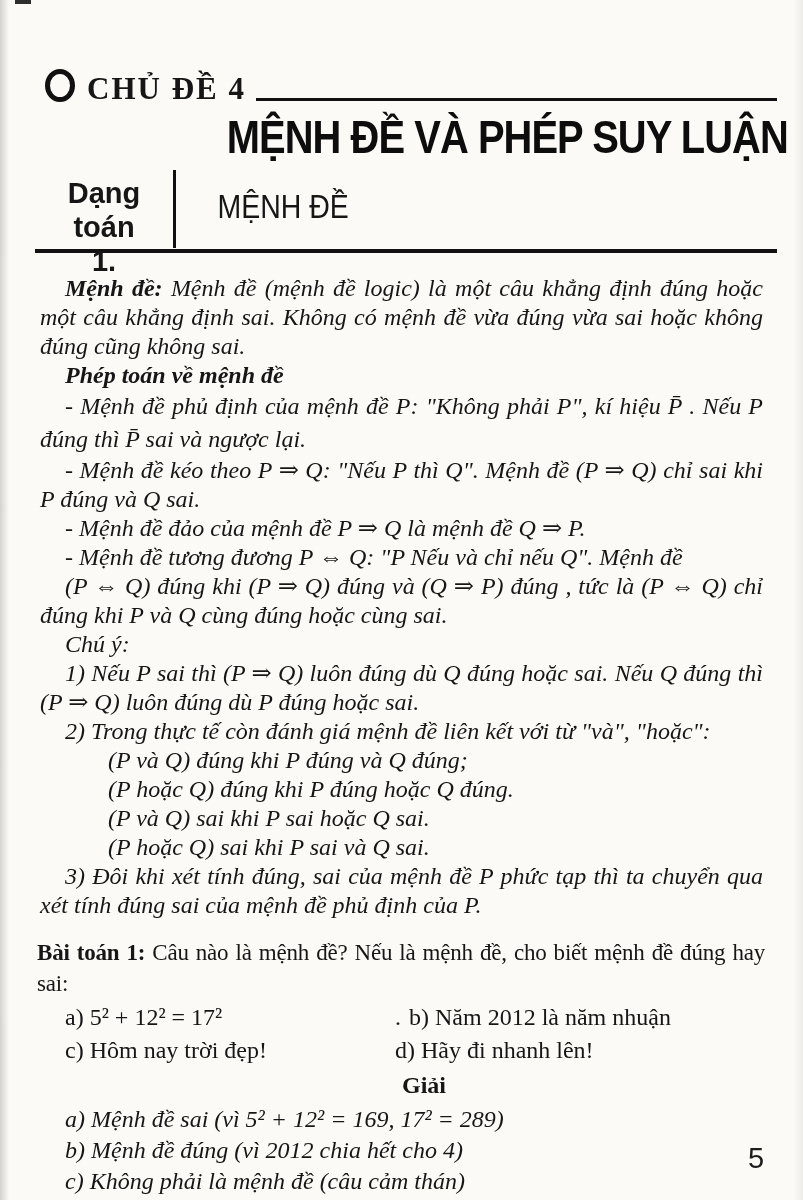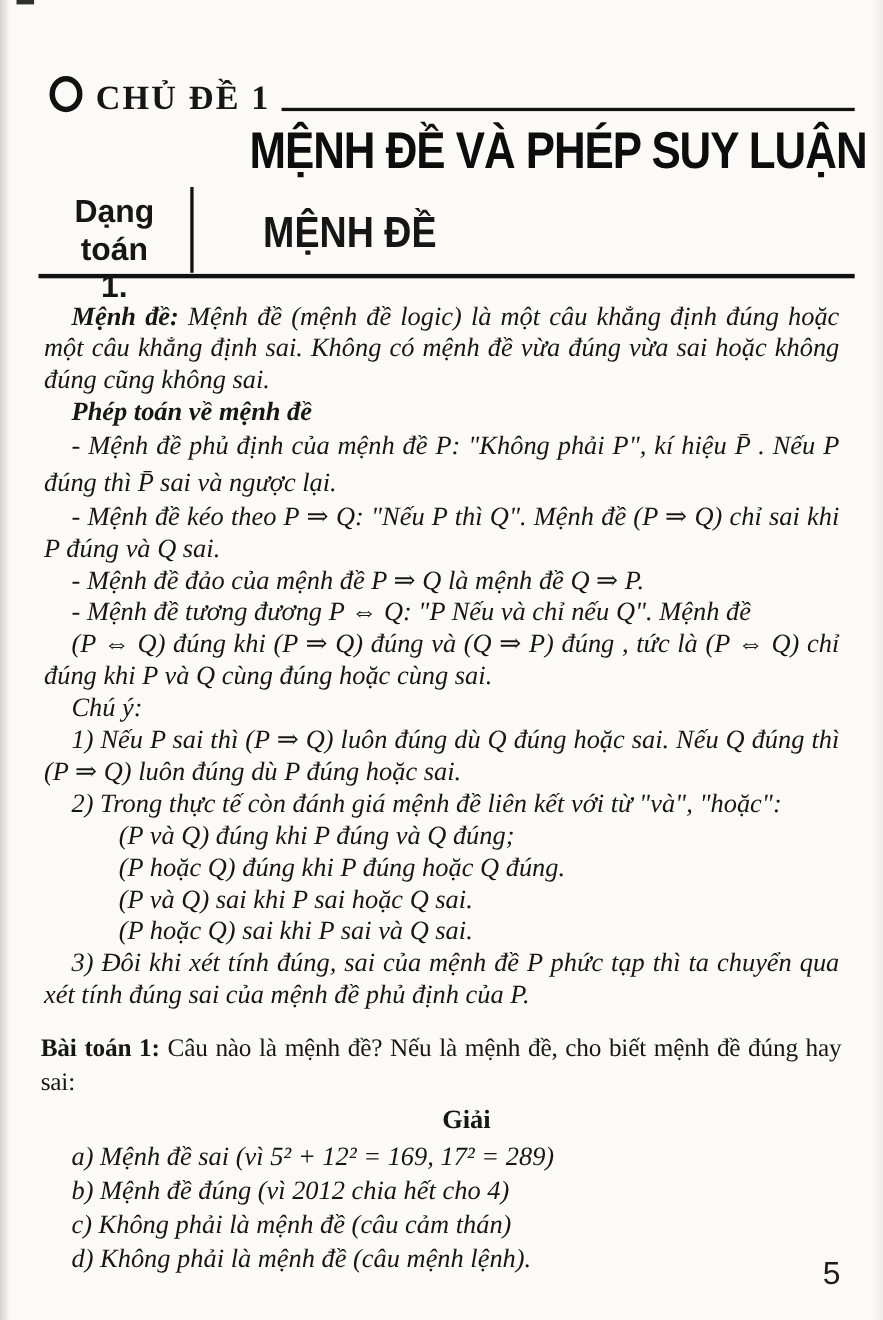--- a/index.html
+++ b/index.html
@@ -50,23 +50,23 @@
 
   
   .section-head { display:flex; margin:10px 26px 0 35px; height:78px; }
   .kind {
     width:138px; flex:none; text-align:center;
     font-family:"Liberation Sans","DejaVu Sans",sans-serif;
     font-weight:bold; font-size:29px; line-height:34px; padding-top:6px;
   }
   .vline { width:3px; background:#111; flex:none; }
   .section-title {
-    margin-left:59px; padding-top:20px;
+    margin-left:38px; padding-top:20px;
     font-family:"Liberation Sans","DejaVu Sans",sans-serif;
-    font-weight:bold; font-size:36px; letter-spacing:0;
+    font-weight:normal; font-size:30px; letter-spacing:0;
   }
   .section-title span { display:inline-block; transform:scale(.95,1.1); }
   .thick-rule { height:4px; background:#111; margin:1px 26px 0 35px; }
 
   
   .theory {
     margin:21px 40px 0 40px;
     font-style:italic; font-size:24px; line-height:29px;
   }
   .theory p { margin:0; text-indent:25px; text-align:justify; }
@@ -98,21 +98,21 @@
   }
 </style>
 </head>
 <body>
 
 <div class="page">
   <div class="tick"></div>
 
   <header class="chapter-row">
     <span class="oval"></span>
-    <span class="chapter-label">CHỦ ĐỀ 1</span>
+    <span class="chapter-label">CHỦ ĐỀ 4</span>
     <span class="chapter-rule"></span>
   </header>
 
   <h1 class="main-title"><span>MỆNH ĐỀ VÀ PHÉP SUY LUẬN</span></h1>
 
   <div class="section-head">
     <div class="kind">
       <div>Dạng toán</div>
       <div>1.</div>
     </div>
@@ -134,20 +134,26 @@
     <p>2) Trong thực tế còn đánh giá mệnh đề liên kết với từ "và", "hoặc":</p>
     <p class="sub">(P và Q) đúng khi P đúng và Q đúng;</p>
     <p class="sub">(P hoặc Q) đúng khi P đúng hoặc Q đúng.</p>
     <p class="sub">(P và Q) sai khi P sai hoặc Q sai.</p>
     <p class="sub">(P hoặc Q) sai khi P sai và Q sai.</p>
     <p>3) Đôi khi xét tính đúng, sai của mệnh đề P phức tạp thì ta chuyển qua xét tính đúng sai của mệnh đề phủ định của P.</p>
   </section>
 
   <section class="problem">
     <p class="statement"><span class="bold">Bài toán 1:</span><span> Câu nào là mệnh đề? Nếu là mệnh đề, cho biết mệnh đề đúng hay sai:</span></p>
+    <div class="opts">
+      <span>a) 5² + 12² = 17²</span>
+      <span><span class="dot">.</span><span>b) Năm 2012 là năm nhuận</span></span>
+      <span>c) Hôm nay trời đẹp!</span>
+      <span>d) Hãy đi nhanh lên!</span>
+    </div>
     <p class="giai">Giải</p>
     <div class="sols">
       <p>a) Mệnh đề sai (vì 5² + 12² = 169, 17² = 289)</p>
       <p>b) Mệnh đề đúng (vì 2012 chia hết cho 4)</p>
       <p>c) Không phải là mệnh đề (câu cảm thán)</p>
       <p>d) Không phải là mệnh đề (câu mệnh lệnh).</p>
     </div>
   </section>
 
   <div class="pageno">5</div>

